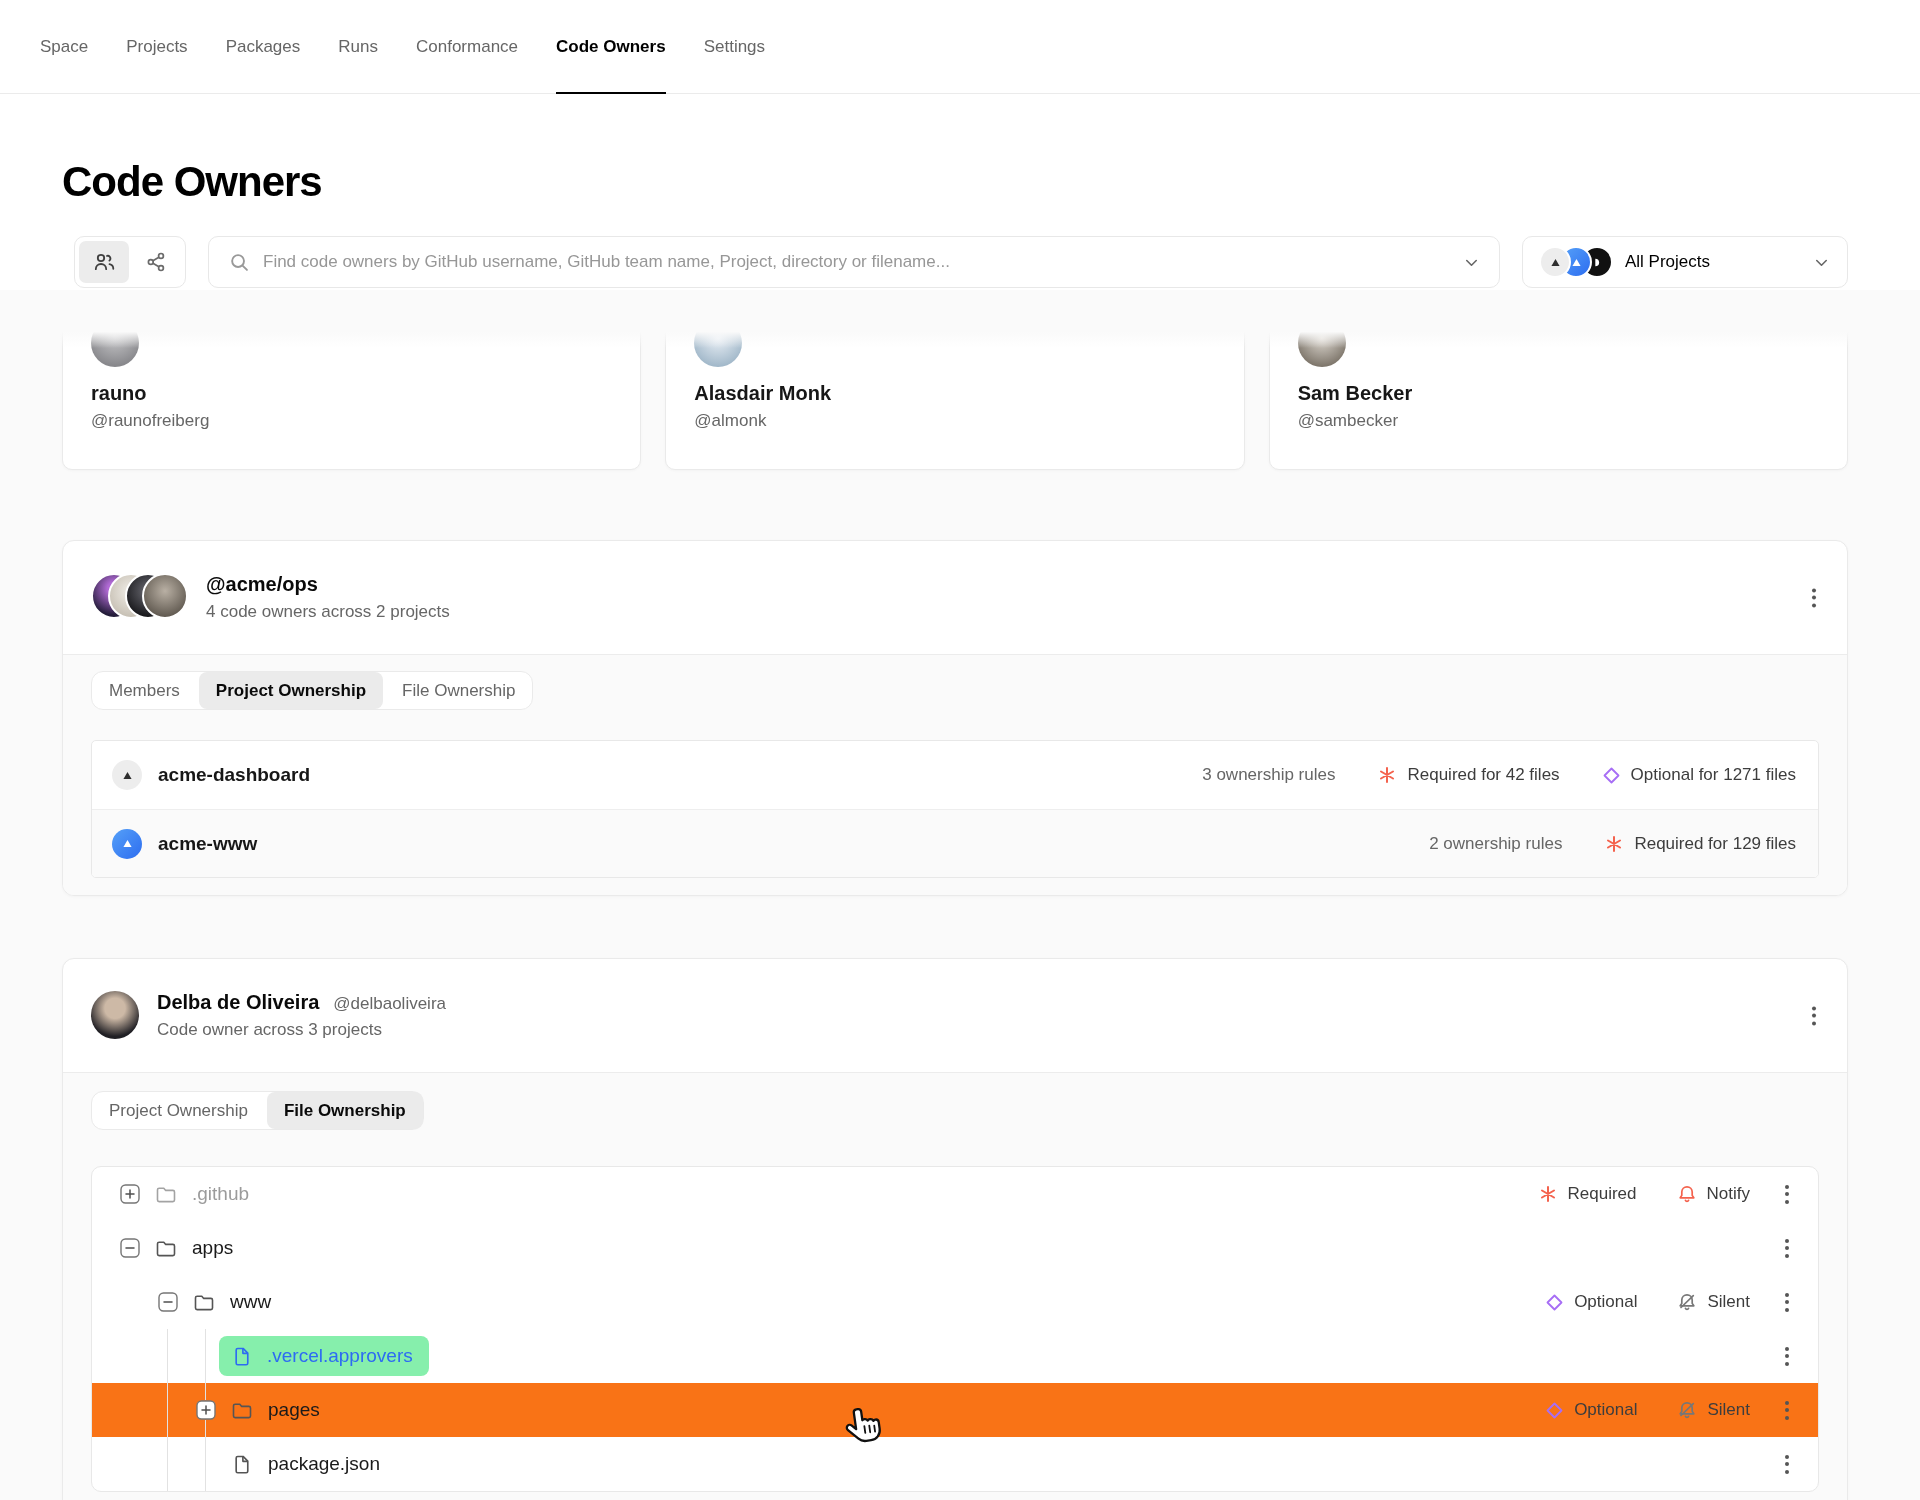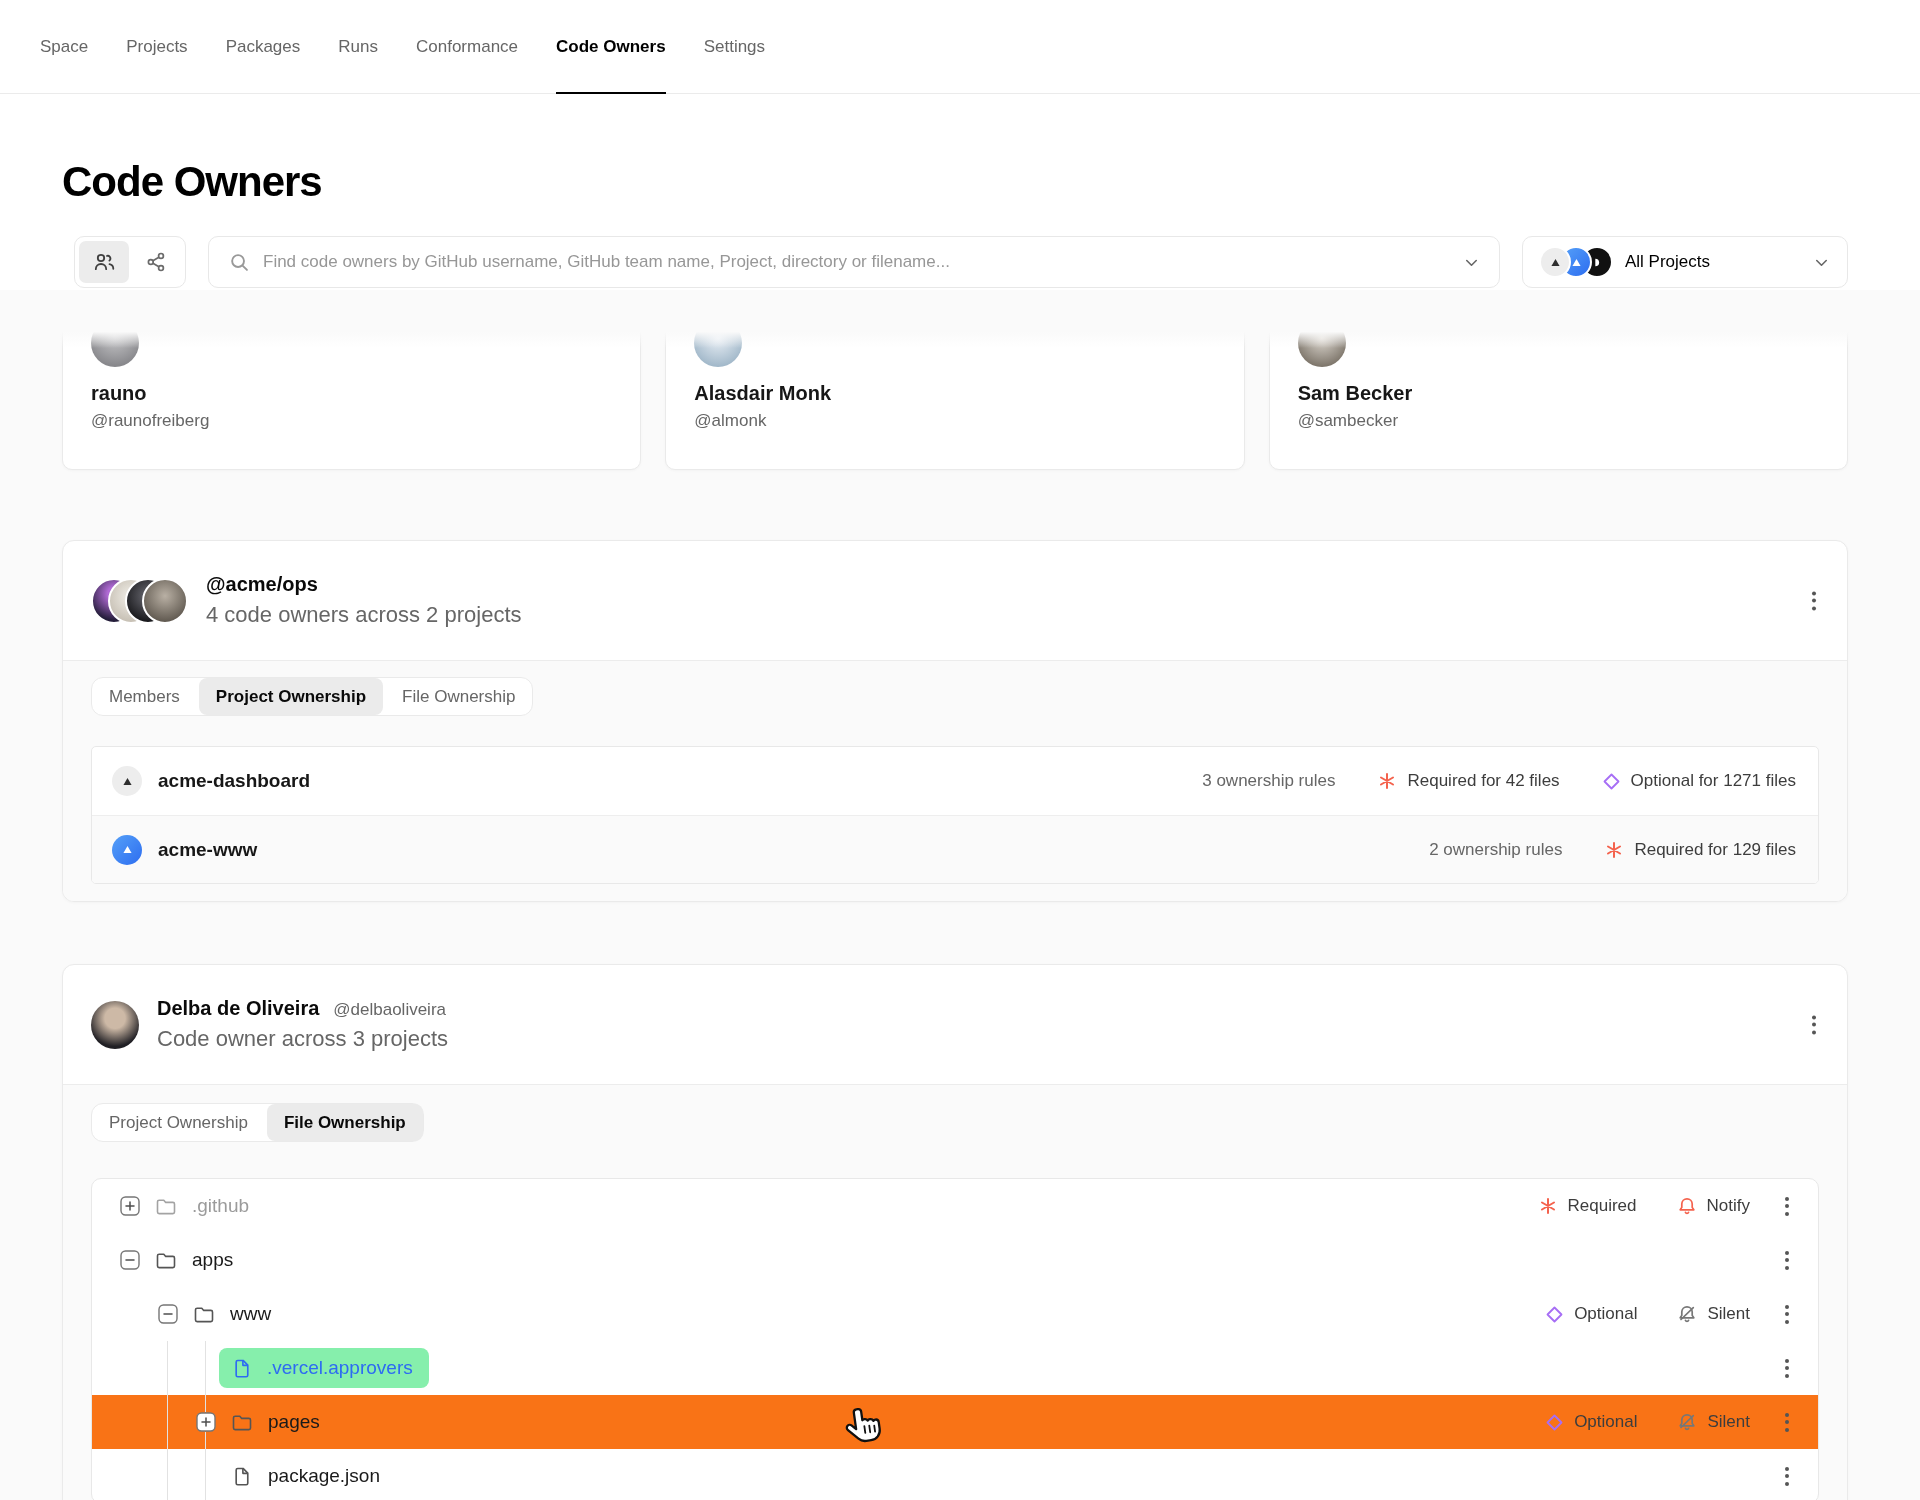--- a/index.html
+++ b/index.html
@@ -79,29 +79,29 @@
   .av-sam     { background:radial-gradient(circle at 50% 40%, #ddd8d0, #7a7267 78%); }
   .av-delba   { background:radial-gradient(circle at 50% 36%, #cdb9a6 0 26%, #201f24 72%); }
   .av-t1 { background:radial-gradient(circle at 50% 32%, #b06ad4 0 18%, #241d3a 75%); }
   .av-t2 { background:radial-gradient(circle at 50% 40%, #f2efe9, #c5beb2 80%); }
   .av-t3 { background:radial-gradient(circle at 50% 38%, #6a6a72, #17171a 78%); }
   .av-t4 { background:radial-gradient(circle at 50% 38%, #b9b0a4, #5d564d 80%); }
   
   .panel { background:#fff; border:1px solid #eaeaea; border-radius:12px; box-shadow:0 1px 3px rgba(0,0,0,.03); overflow:hidden; }
   .panel.team { margin-top:70px; }
   .panel.person { margin-top:62px; }
-  .panel-header { display:flex; align-items:center; padding:32px 28px; position:relative; }
+  .panel-header { display:flex; align-items:flex-start; padding:32px 28px; position:relative; }
   .stack { display:flex; flex:none; }
   .stack .avatar48 { width:46px; height:46px; border:2px solid #fff; }
   .stack .avatar48 + .avatar48 { margin-left:-29px; }
   .head-text { margin-left:18px; }
   .head-title-row { display:flex; align-items:baseline; gap:14px; }
   .head-title { font-size:20px; font-weight:600; color:#0a0a0a; }
   .head-handle { font-size:17px; color:#666; }
-  .head-sub { font-size:22px; color:#666; margin-top:6px; }
+  .head-sub { font-size:17px; color:#666; margin-top:6px; }
   .kebab {
     display:inline-flex; flex-direction:column; gap:3.5px; align-items:center;
     padding:6px 7px; cursor:pointer; border-radius:6px;
   }
   .kebab i { width:4px; height:4px; border-radius:50%; background:#555; }
   .panel-header .kebab { position:absolute; right:24px; top:50%; transform:translateY(-50%); }
   .panel-divider { border-top:1px solid #ececec; }
   .panel-body { padding:16px 28px 17px; background:#fafafa; }
   .panel.person .panel-body { padding:18px 28px 60px; }
   

